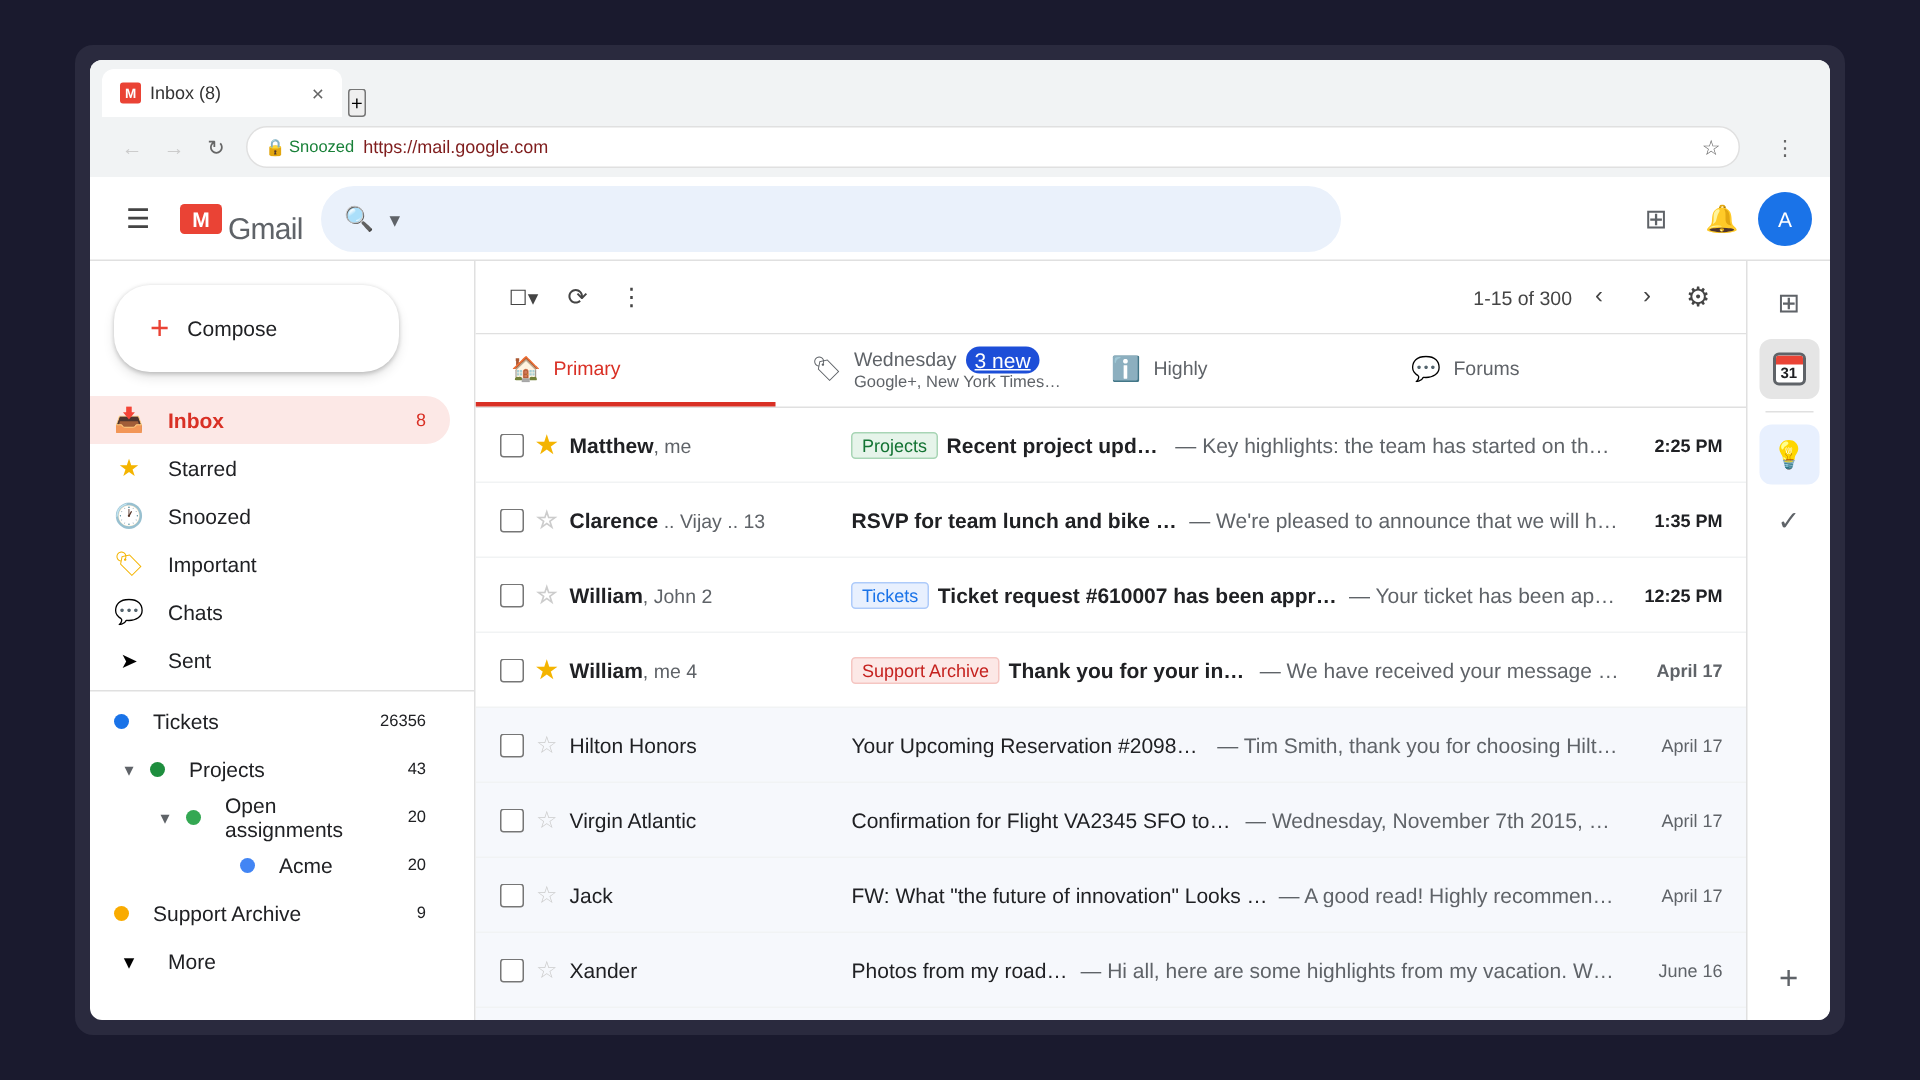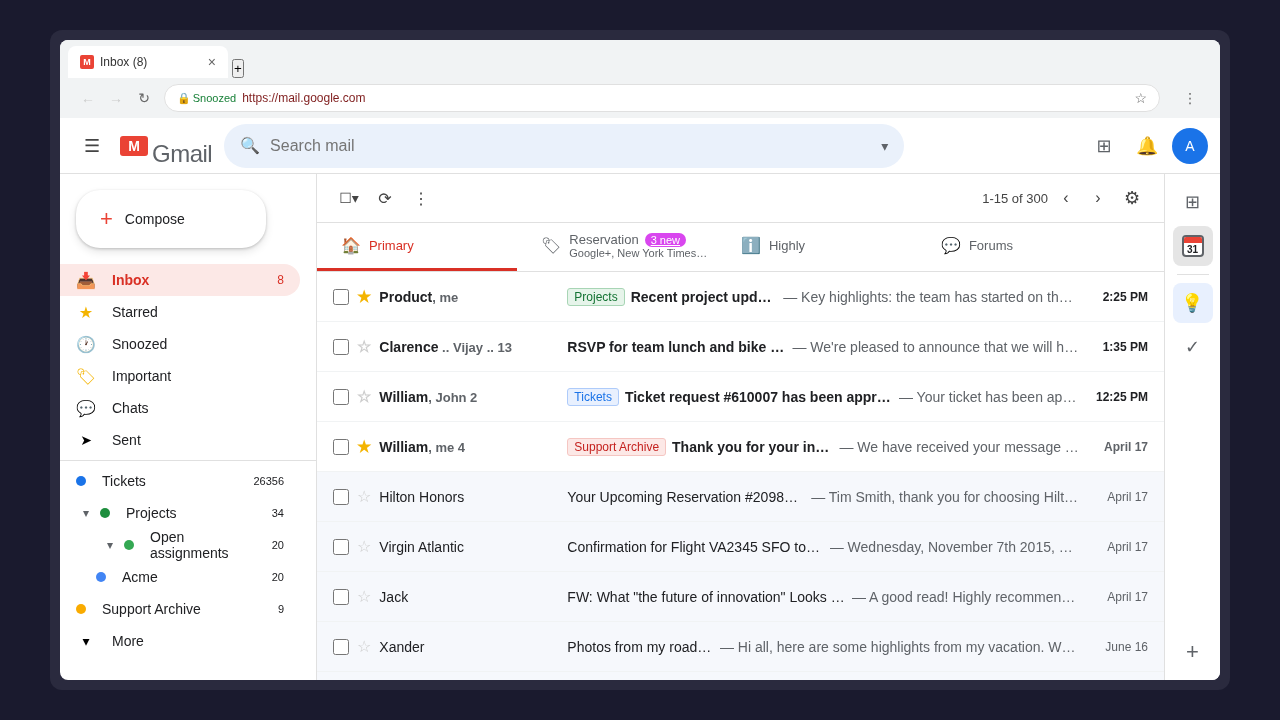--- a/index.html
+++ b/index.html
@@ -209,21 +209,21 @@
       font-weight: bold;
       width: 28px;
       height: 20px;
       display: flex;
       align-items: center;
       justify-content: center;
       border-radius: 3px;
     }
 
     .gmail-name {
-      font-size: 24px;
+      font-size: 20px;
       color: #5f6368;
       font-weight: 400;
       letter-spacing: -0.5px;
       margin-top: 16px;
     }
 
     .search-bar {
       flex: 1;
       max-width: 680px;
       background: #eaf1fb;
@@ -474,23 +474,23 @@
 
     .inbox-tab.active {
       color: #d93025;
       border-bottom-color: #d93025;
       font-weight: 500;
     }
 
     .inbox-tab .tab-icon { font-size: 16px; }
 
     .tab-badge {
-      background: #d946ef;
+      background: #1d4ed8;
       color: #fff;
-      font-size: 11px;
+      font-size: 14px;
       border-radius: 10px;
       padding: 1px 6px;
       font-weight: 500;
       text-decoration: underline;
     }
 
     .tab-subtitle {
       font-size: 11px;
       color: #5f6368;
       display: block;
@@ -542,21 +542,21 @@
       flex-shrink: 0;
       font-size: 14px;
       overflow: hidden;
       text-overflow: ellipsis;
       white-space: nowrap;
       color: #202124;
     }
 
     .email-sender .sender-count {
       color: #5f6368;
-      font-weight: 700;
+      font-weight: 400;
       font-size: 13px;
     }
 
     .email-body {
       flex: 1;
       display: flex;
       align-items: center;
       gap: 6px;
       overflow: hidden;
       font-size: 14px;
@@ -717,21 +717,20 @@
       <div class="gmail-header">
         <button class="menu-btn">
           <span class="hamburger">☰</span>
         </button>
         <div class="gmail-logo">
           <div class="gmail-m">M</div>
           <span class="gmail-name">Gmail</span>
         </div>
         <div class="search-bar">
           <span class="search-icon-wrapper">🔍</span>
-          <input class="search-input" type="text" placeholder="Search mail" style="">
           <span class="search-dropdown">▾</span>
         </div>
         <div class="header-right">
           <button class="header-btn">⊞</button>
           <button class="header-btn">🔔</button>
           <div class="avatar">A</div>
         </div>
       </div>
 
       <div class="app-content">
@@ -773,31 +772,31 @@
           <div class="sidebar-item">
             <span class="dot dot-blue"></span>
             <span class="sidebar-label">Tickets</span>
             <span class="sidebar-count" style="font-size:11px;">26356</span>
           </div>
 
           <div class="sidebar-item">
             <span class="sidebar-expand">▾</span>
             <span class="dot dot-green"></span>
             <span class="sidebar-label">Projects</span>
-            <span class="sidebar-count" style="font-size:11px;">34</span>
+            <span class="sidebar-count" style="font-size:11px;">43</span>
           </div>
 
           <div class="sidebar-item" style="padding-left:40px;">
             <span class="sidebar-expand">▾</span>
             <span class="dot dot-lt-green"></span>
             <span class="sidebar-label">Open assignments</span>
             <span class="sidebar-count" style="font-size:11px;">20</span>
           </div>
 
-          <div class="sidebar-item" style="padding-left:36px;">
+          <div class="sidebar-item" style="padding-left:100px;">
             <span class="dot dot-lt-blue"></span>
             <span class="sidebar-label">Acme</span>
             <span class="sidebar-count" style="font-size:11px;">20</span>
           </div>
 
           <div class="sidebar-item">
             <span class="dot dot-yellow"></span>
             <span class="sidebar-label">Support Archive</span>
             <span class="sidebar-count" style="font-size:11px;">9</span>
           </div>
@@ -824,42 +823,42 @@
 
           <div class="inbox-tabs">
             <div class="inbox-tab active">
               <span class="tab-icon">🏠</span>
               <span>Primary</span>
             </div>
             <div class="inbox-tab">
               <span class="tab-icon">🏷</span>
               <div>
                 <div style="display:flex;align-items:center;gap:6px;">
-                  <span>Reservation</span>
+                  <span>Wednesday</span>
                   <span class="tab-badge">3 new</span>
                 </div>
                 <span class="tab-subtitle">Google+, New York Times, Pr...</span>
               </div>
             </div>
             <div class="inbox-tab">
               <span class="tab-icon">ℹ️</span>
               <span>Highly</span>
             </div>
             <div class="inbox-tab">
               <span class="tab-icon">💬</span>
               <span>Forums</span>
             </div>
           </div>
 
           <div class="email-list">
 
             <div class="email-row unread">
               <input type="checkbox" class="email-checkbox" style="">
               <span class="email-star starred">★</span>
-              <span class="email-sender"><strong>Product</strong><span class="sender-count">, me</span></span>
+              <span class="email-sender"><strong>Matthew</strong><span class="sender-count">, me</span></span>
               <div class="email-body">
                 <span class="label-tag label-projects">Projects</span>
                 <span class="email-subject"><strong>Recent project updates</strong></span>
                 <span class="email-preview">— Key highlights: the team has started on the ke...</span>
               </div>
               <span class="email-time today">2:25 PM</span>
             </div>
 
             <div class="email-row unread">
               <input type="checkbox" class="email-checkbox" style="">

